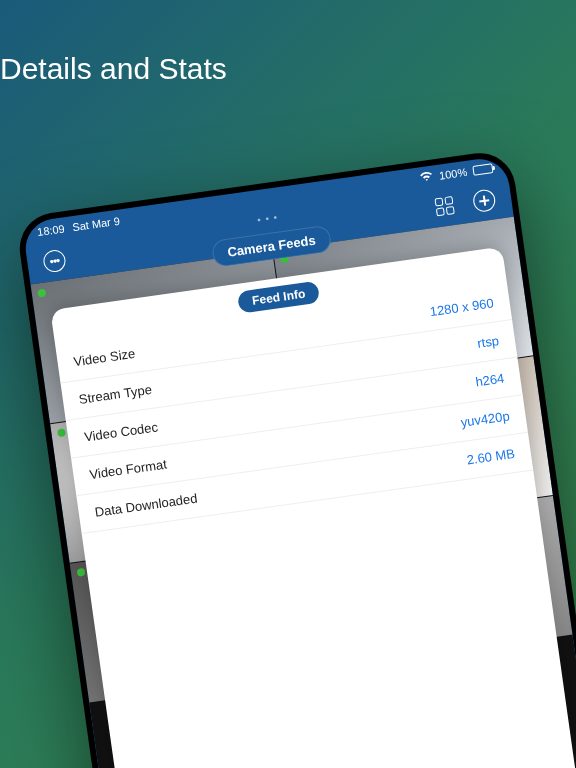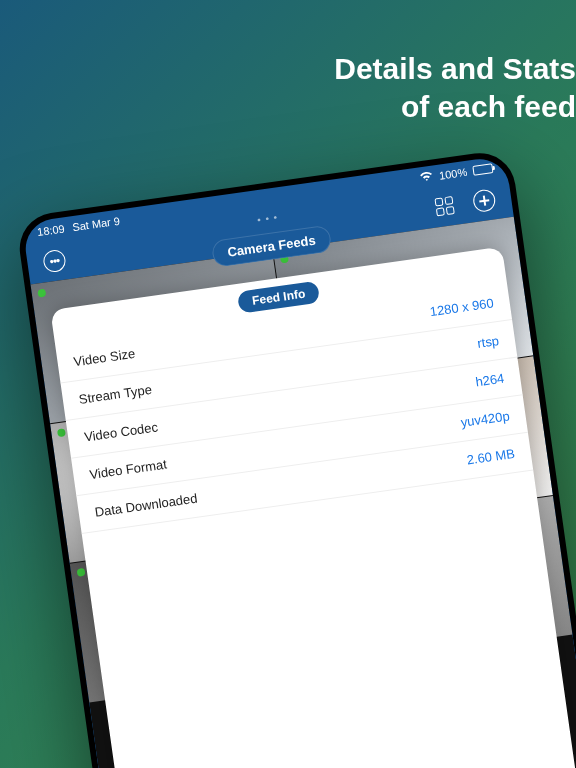--- a/index.html
+++ b/index.html
@@ -8,24 +8,24 @@
   height: 768px;
   overflow: hidden;
   font-family: -apple-system, BlinkMacSystemFont, "Segoe UI", sans-serif;
   background: linear-gradient(135deg, #1a5a7a 0%, #2a7a5a 50%, #3a8a4a 100%);
   position: relative;
 }
 .marketing-title {
   position: absolute;
   top: 50px;
   left: 0; right: 0;
-  text-align: right;
+  text-align: left;
   color: #fff;
   font-size: 30px;
-  font-weight: 700;
+  font-weight: 400;
   line-height: 1.25;
   z-index: 100;
 }
 .device-wrap {
   position: absolute;
   top: 180px;
   left: 50%;
   transform: translateX(-228px) rotate(-8deg);
   width: 500px;
   height: 680px;
@@ -170,21 +170,20 @@
   border-bottom: 1px solid #eee;
 }
 .info-label { color: #222; }
 .info-value { color: #1a78e8; font-weight: 400; }
 </style>
 </head>
 <body>
 
 <div class="marketing-title">
   <div>Details and Stats</div>
-  <div>of each feed</div>
 </div>
 
 <div class="device-wrap">
   <div class="device">
     <div class="screen">
 
       <div class="status-bar">
         <div class="status-left">
           <span>18:09</span>
           <span>Sat Mar 9</span>

